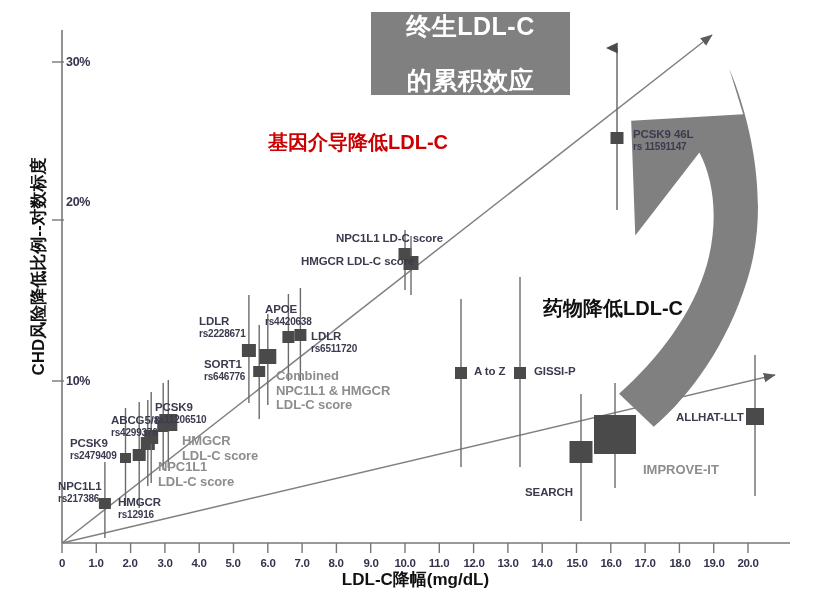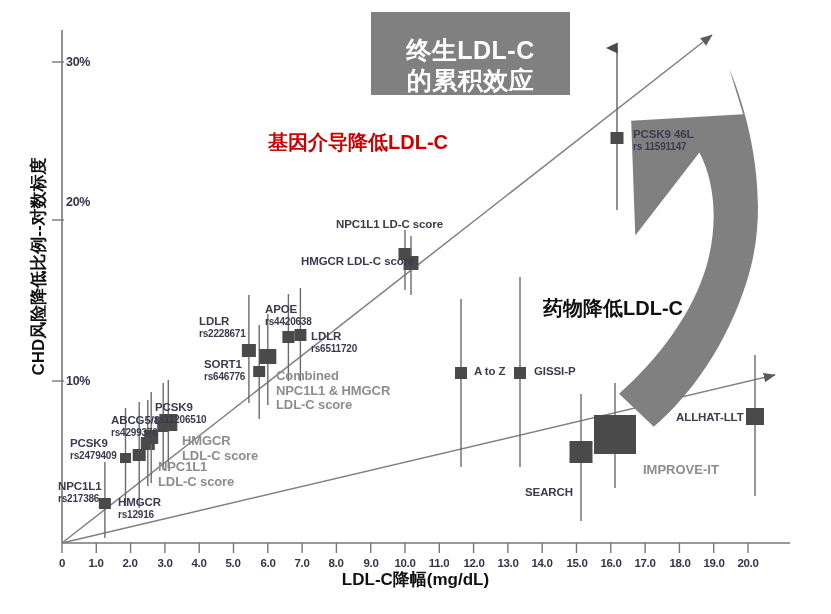--- a/index.html
+++ b/index.html
@@ -107,21 +107,21 @@
     top: 12px;
     width: 199px;
     height: 83px;
     background: #808080;
     color: #ffffff;
     font-size: 25px;
     font-weight: bold;
     display: flex;
     flex-direction: column;
     align-items: center;
-    justify-content: flex-end;
+    justify-content: space-between;
     line-height: 1.18;
     letter-spacing: 0.5px;
   }
   #genetic-heading {
     position: absolute;
     left: 268px;
     top: 129px;
     color: #cc0000;
     font-size: 20px;
     font-weight: bold;
@@ -366,21 +366,21 @@
     <span>HMGCR</span>
     <span>LDL-C score</span>
   </div>
 
   <div class="lbl score-lbl" style="left:276px; top:369px;">
     <span>Combined</span>
     <span>NPC1L1 &amp; HMGCR</span>
     <span>LDL-C score</span>
   </div>
 
-  <div class="lbl gene-lbl" style="left:336px; top:218px;">
+  <div class="lbl gene-lbl" style="left:336px; top:232px;">
     <span>NPC1L1</span>
     <span>LD-C score</span>
   </div>
 
   <div class="lbl gene-lbl" style="left:301px; top:255px;">
     <span>HMGCR</span>
     <span>LDL-C score</span>
   </div>
 
   <div class="lbl trial-lbl" style="left:474px; top:365px;">A to Z</div>

